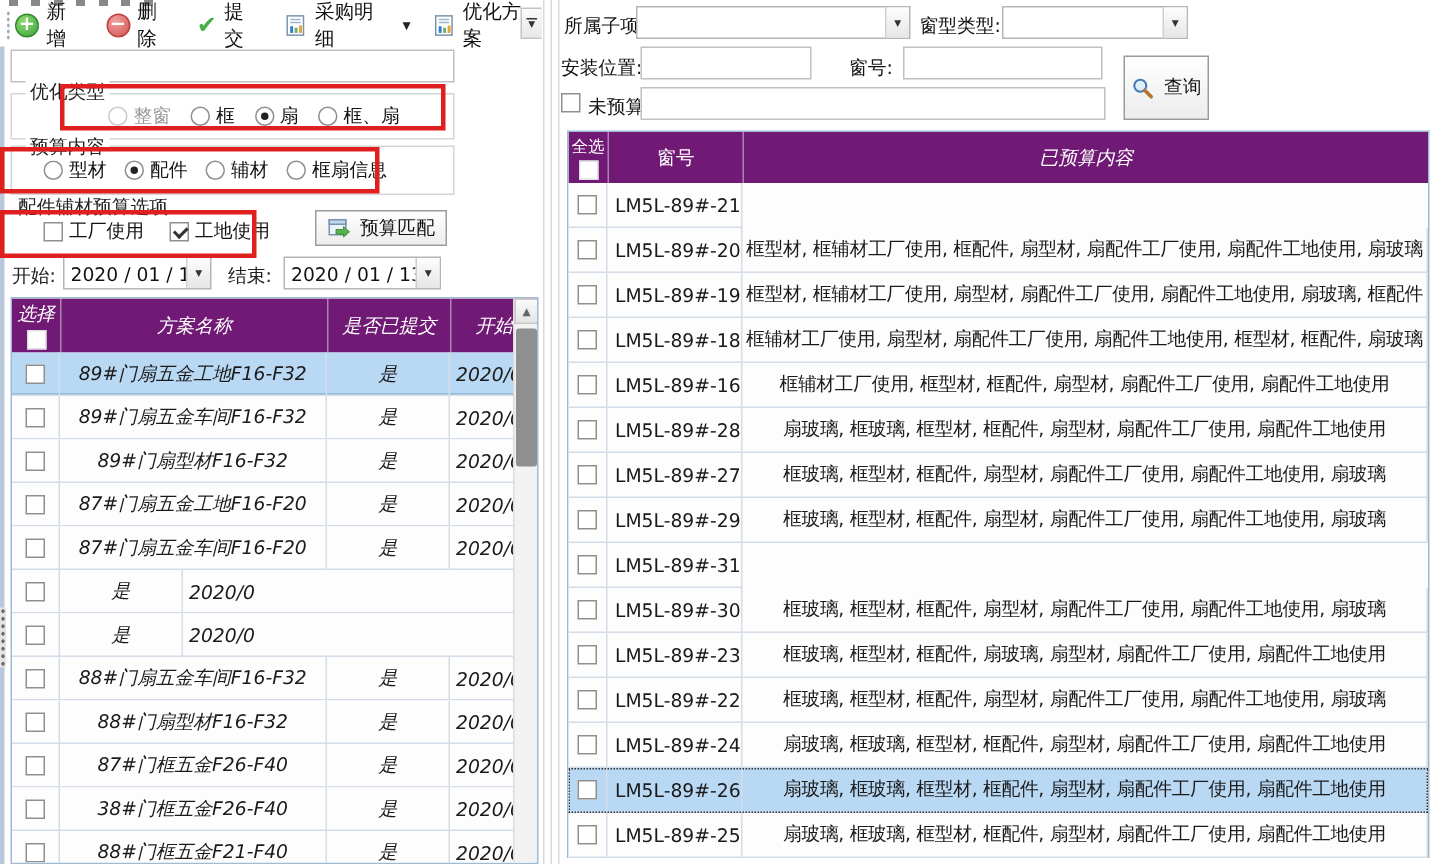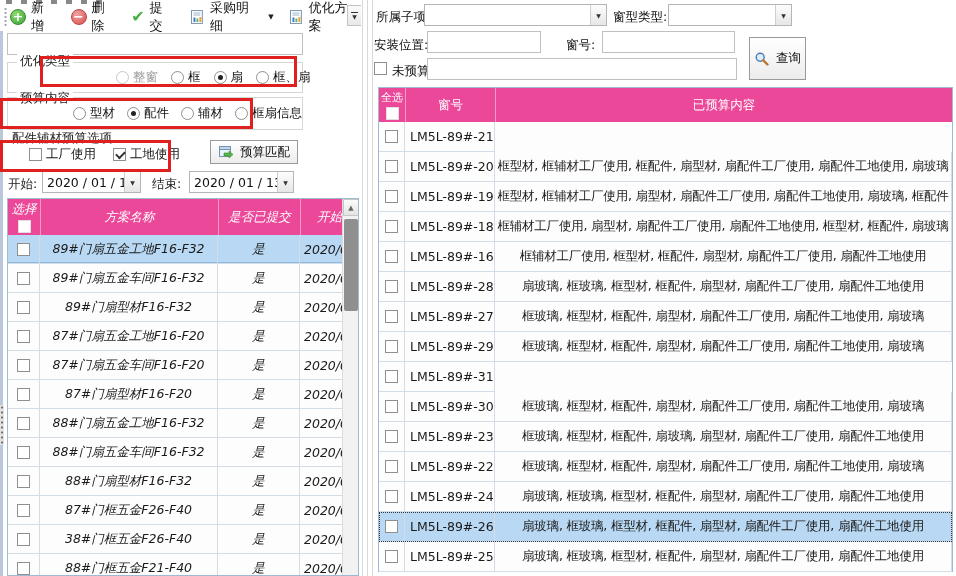--- a/index.html
+++ b/index.html
@@ -46,30 +46,30 @@
   
   .left-panel { position:absolute; left:0; top:0; width:361px; height:576px; }
   .clip-frag { position:absolute; left:6px; top:0; width:96px; height:4px;
       background:repeating-linear-gradient(90deg,#555 0 6px,transparent 6px 15px); opacity:.7; }
   .left-edge { position:absolute; left:0; top:31px; width:3px; height:545px; background:#b9c8da; }
   .left-grip { position:absolute; left:0; top:405px; width:4px; height:40px;
       background-image:radial-gradient(circle,#6b6b6b 1px,transparent 1.2px); background-size:4px 5px; background-color:#e3e3e3; }
 
   .search-box { left:7px; top:33px; width:296px; height:22px; }
 
-  .groupbox { position:absolute; border:1px solid #d6d6d6;padding-left:44px; }
+  .groupbox { position:absolute; border:1px solid #d6d6d6; }
   .gb-label { position:absolute; background:#fff; padding:0 3px; font-size:12.5px; color:#222; }
 
   .red-rect { position:absolute; border:3px solid #e01f1f; pointer-events:none; }
 
   .plain-label { position:absolute; font-size:12.5px; color:#222; white-space:nowrap; }
 
   
   .grid { position:absolute; background:#fff; border:1px solid #9fbbd4; overflow:hidden; }
-  .ghead { display:flex; background:#ec4899; color:#fff; }
+  .ghead { display:flex; background:#701a75; color:#fff; }
   .ghead .hc { border-left:1px solid rgba(255,255,255,.45); display:flex; align-items:center; justify-content:center;
       font-size:12.5px; overflow:hidden; white-space:nowrap; }
   .ghead .hc:first-child { border-left:none; flex-direction:column; justify-content:flex-start; padding-top:2px; gap:2px; }
   .hc .hcb { width:13px; height:13px; background:#fff; border:1px solid #dfdfdf; }
 
   .lrow, .rrow { display:flex; background:#fdfdfe; position:relative; }
   .lc, .rc { border-right:1px solid #d4dde7; border-bottom:1px solid #d4dde7; display:flex; align-items:center;
       justify-content:center; overflow:hidden; white-space:nowrap; font-size:12.5px; color:#1a1a1a; }
   .lrow.sel, .rrow.sel { background:#b9d8f3; }
   .lrow.sel { box-shadow:inset 0 -2px 0 #8fb8dd; }
@@ -91,21 +91,21 @@
   
   .splitter { position:absolute; left:361px; top:0; width:13px; height:576px; background:#fff; }
   .splitter .ln { position:absolute; top:0; width:1px; height:576px; background:#d9d9d9; }
 
   
   .right-panel { position:absolute; left:374px; top:0; width:582px; height:576px; }
   .rp-label { position:absolute; font-size:12.5px; white-space:nowrap; }
 
   .rt { left:4px; top:87px; width:575px; height:485px; border-bottom:none; }
   .rt .ghead { height:34px; }
-  .rt .h-selall { width:26px; } .rt .h-win { width:90px; } .rt .h-content { flex:1; }
+  .rt .h-selall { width:26px; } .rt .h-win { width:90px; } .rt .h-content { flex:1;font-style:italic; }
   .rrow { height:30px; }
   .rc-sel { width:26px; } .rc-win { width:90px; justify-content:flex-start; padding-left:5px; font-size:12.5px; }
   .rc-content { flex:1; letter-spacing:-0.2px; }
 
   
   .mag { width:16px; height:16px; flex:none; }
 </style>
 </head>
 <body>
 
@@ -287,29 +287,27 @@
       <span class="cb"></span>
     </div>
     <div class="lc c-name">87#门扇五金车间F16-F20</div>
     <div class="lc c-sub">是</div>
     <div class="lc c-start">2020/0</div>
   </div>
         <div class="lrow">
     <div class="lc c-sel">
       <span class="cb"></span>
     </div>
-    <div class="lc c-name">87#门扇型材F16-F20</div>
-    <div class="lc c-sub">是</div>
-    <div class="lc c-start">2020/0</div>
-  </div>
-        <div class="lrow">
-    <div class="lc c-sel">
-      <span class="cb"></span>
-    </div>
-    <div class="lc c-name">88#门扇五金工地F16-F32</div>
+    <div class="lc c-sub">是</div>
+    <div class="lc c-start">2020/0</div>
+  </div>
+        <div class="lrow">
+    <div class="lc c-sel">
+      <span class="cb"></span>
+    </div>
     <div class="lc c-sub">是</div>
     <div class="lc c-start">2020/0</div>
   </div>
         <div class="lrow">
     <div class="lc c-sel">
       <span class="cb"></span>
     </div>
     <div class="lc c-name">88#门扇五金车间F16-F32</div>
     <div class="lc c-sub">是</div>
     <div class="lc c-start">2020/0</div>

